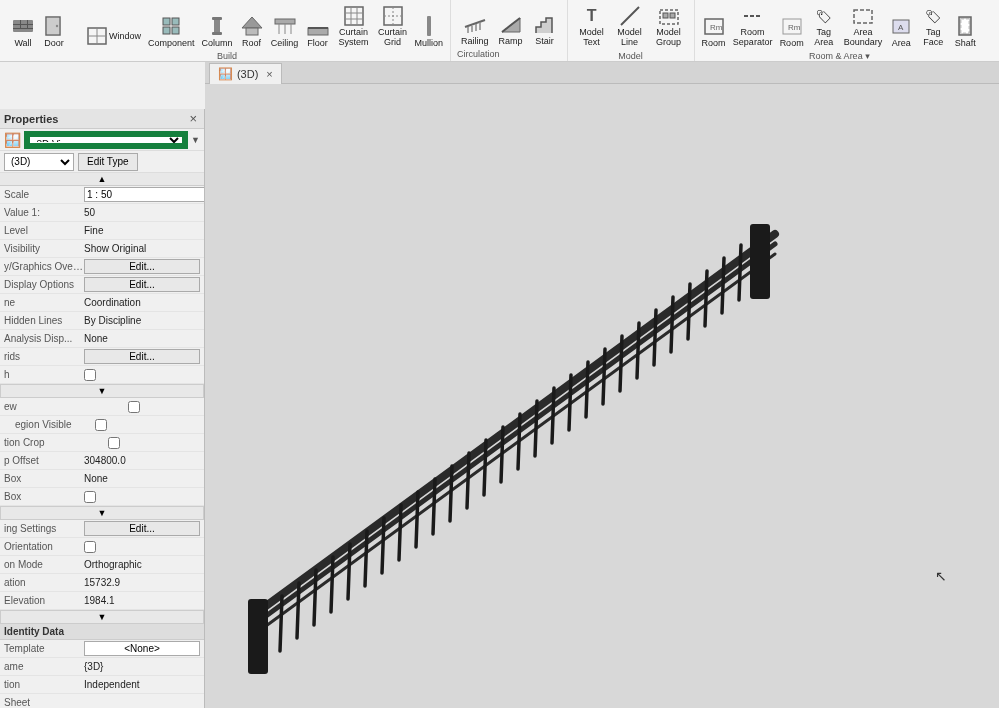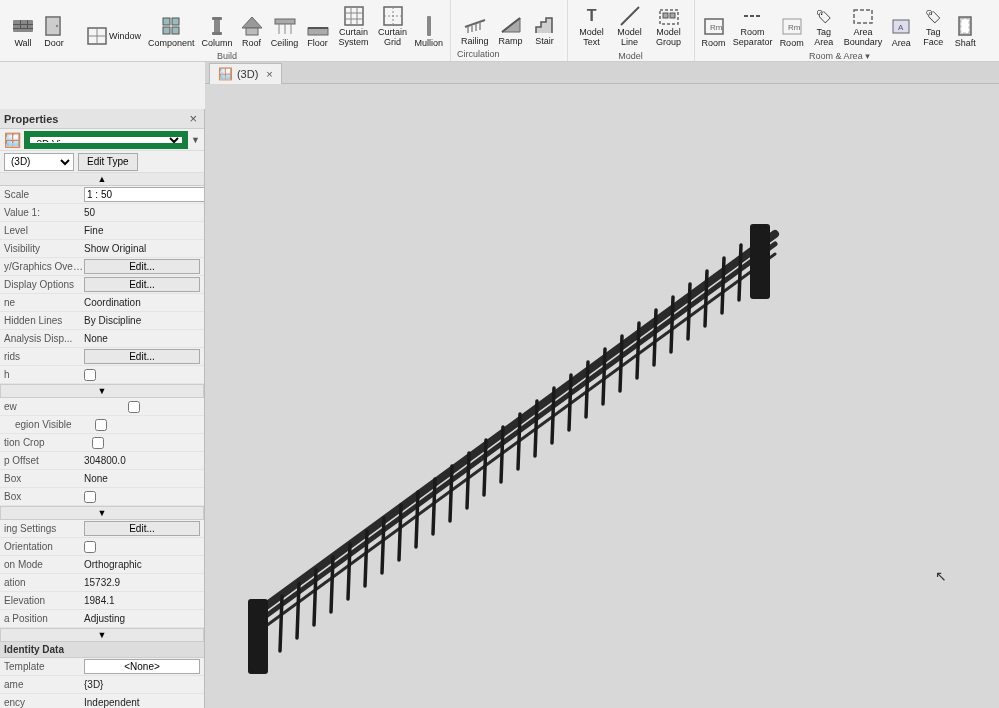--- a/index.html
+++ b/index.html
@@ -349,21 +349,21 @@
         <span style="width:80px;font-size:10px;color:#555;flex-shrink:0;">ew</span>
         <input type="checkbox" style="width: 12px; height: 12px;">
       </div>
 
       <div style="display:flex;align-items:center;padding:1px 15px;border-bottom:1px solid #e4e4e4;min-height:18px;">
         <span style="width:80px;font-size:10px;color:#555;flex-shrink:0;overflow:hidden;text-overflow:ellipsis;white-space:nowrap;">egion Visible</span>
         <input type="checkbox" style="width: 12px; height: 12px;">
       </div>
 
       <div style="display:flex;align-items:center;padding:1px 4px;border-bottom:1px solid #e4e4e4;min-height:18px;">
-        <span style="width:88px;font-size:10px;color:#555;flex-shrink:0;">tion Crop</span>
+        <span style="width:104px;font-size:10px;color:#555;flex-shrink:0;">tion Crop</span>
         <input type="checkbox" style="width: 12px; height: 12px;">
       </div>
 
 
       <div style="display:flex;align-items:center;padding:1px 4px;border-bottom:1px solid #e4e4e4;min-height:18px;">
         <span style="width:80px;font-size:10px;color:#555;flex-shrink:0;">p Offset</span>
         <span style="flex:1;font-size:10px;color:#222;">304800.0</span>
       </div>
 
       <div style="display:flex;align-items:center;padding:1px 4px;border-bottom:1px solid #e4e4e4;min-height:18px;">
@@ -396,41 +396,37 @@
       <div style="display:flex;align-items:center;padding:1px 4px;border-bottom:1px solid #e4e4e4;min-height:18px;">
         <span style="width:80px;font-size:10px;color:#555;flex-shrink:0;">ation</span>
         <span style="flex:1;font-size:10px;color:#222;">15732.9</span>
       </div>
 
       <div style="display:flex;align-items:center;padding:1px 4px;border-bottom:1px solid #e4e4e4;min-height:18px;">
         <span style="width:80px;font-size:10px;color:#555;flex-shrink:0;">Elevation</span>
         <span style="flex:1;font-size:10px;color:#222;">1984.1</span>
       </div>
 
-      <div style="display:flex;align-items:center;padding:1px 4px;border-bottom:1px solid #e4e4e4;min-height:18px;">
-        <span style="width:80px;font-size:10px;color:#555;flex-shrink:0;">a Position</span>
-        <span style="flex:1;font-size:10px;color:#222;">Adjusting</span>
-      </div>
 
       <div style="text-align:center;background:#e8e8e8;border:1px solid #ccc;cursor:pointer;font-size:9px;padding:1px;">▼</div>
 
       <div style="background:#ddd;padding:2px 4px;border-bottom:1px solid #ccc;font-size:10px;font-weight:bold;color:#333;">Identity Data</div>
 
       <div style="display:flex;align-items:center;padding:1px 4px;border-bottom:1px solid #e4e4e4;min-height:18px;">
         <span style="width:80px;font-size:10px;color:#555;flex-shrink:0;">Template</span>
         <button style="font-size:10px;border:1px solid #aaa;background:#fff;padding:0 4px;cursor:pointer;height:15px;flex:1;">&lt;None&gt;</button>
       </div>
 
       <div style="display:flex;align-items:center;padding:1px 4px;border-bottom:1px solid #e4e4e4;min-height:18px;">
         <span style="width:80px;font-size:10px;color:#555;flex-shrink:0;">ame</span>
         <span style="flex:1;font-size:10px;color:#222;">{3D}</span>
       </div>
 
       <div style="display:flex;align-items:center;padding:1px 4px;border-bottom:1px solid #e4e4e4;min-height:18px;">
-        <span style="width:80px;font-size:10px;color:#555;flex-shrink:0;">ency</span>
+        <span style="width:80px;font-size:10px;color:#555;flex-shrink:0;">tion</span>
         <span style="flex:1;font-size:10px;color:#222;">Independent</span>
       </div>
 
       <div style="display:flex;align-items:center;padding:1px 4px;border-bottom:1px solid #e4e4e4;min-height:18px;">
         <span style="width:80px;font-size:10px;color:#555;flex-shrink:0;">Sheet</span>
         <span style="flex:1;font-size:10px;color:#222;"></span>
       </div>
 
       <div style="text-align:center;background:#e8e8e8;border:1px solid #ccc;cursor:pointer;font-size:9px;padding:1px;">▼</div>
 

